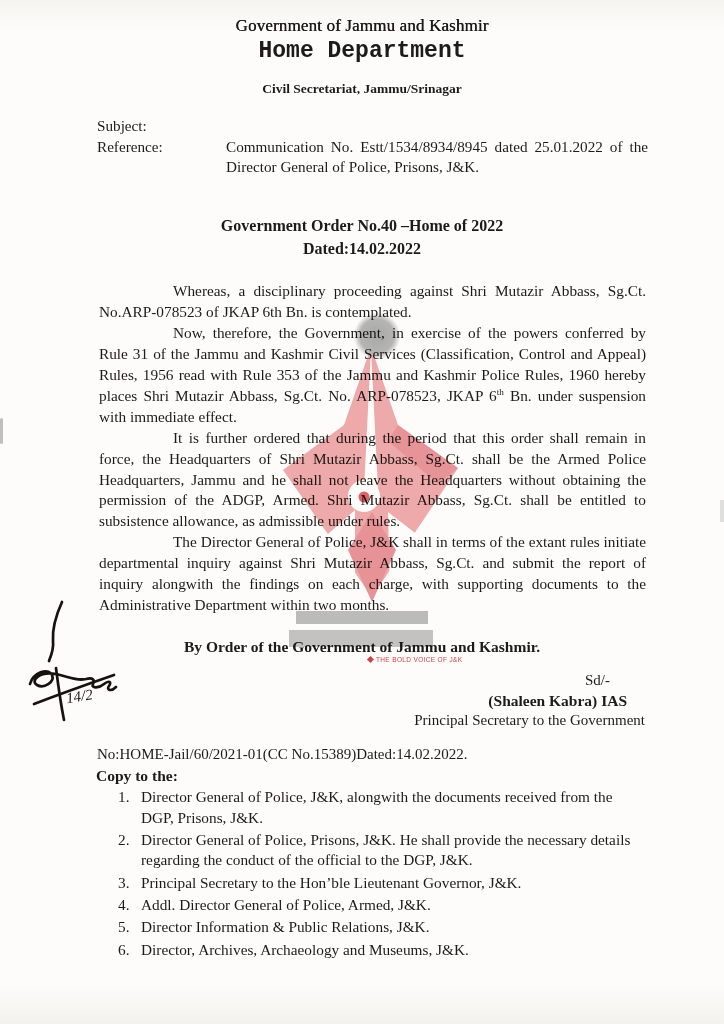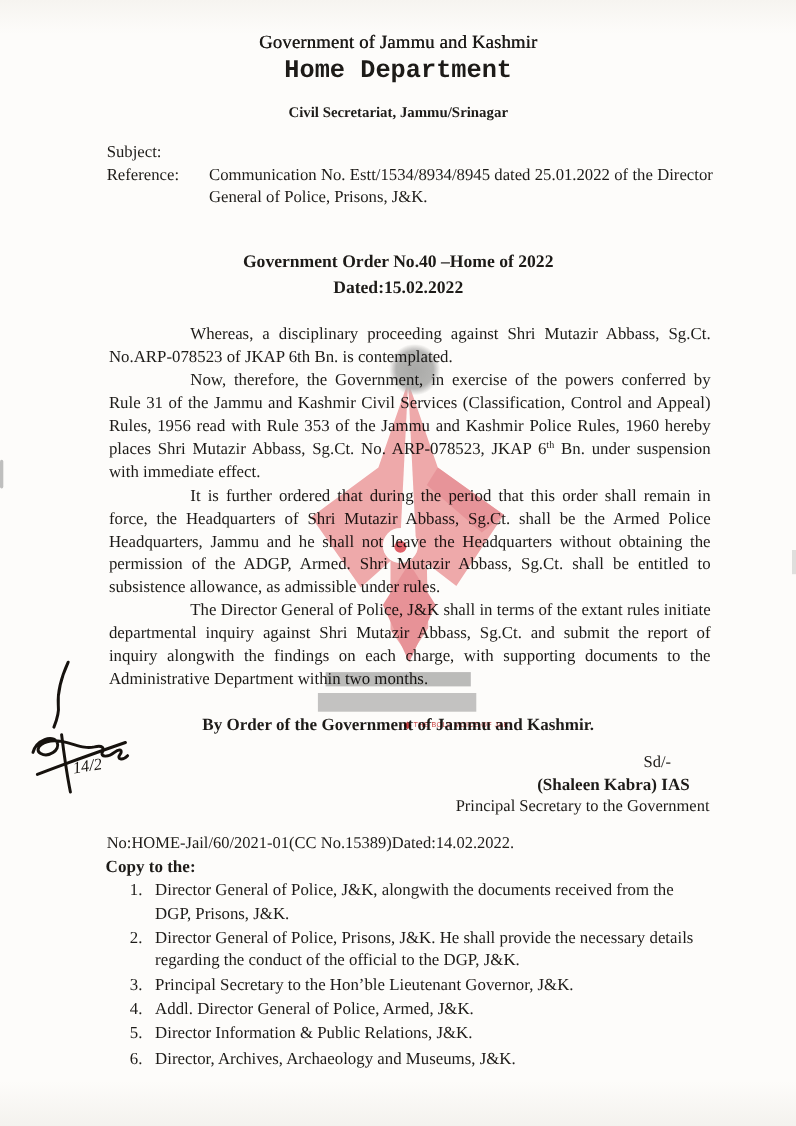--- a/index.html
+++ b/index.html
@@ -6,28 +6,28 @@
   .page {
     position:relative; width:724px; height:1024px; margin:0 auto; overflow:hidden;
     background:
       radial-gradient(130% 105% at 50% 45%, rgba(0,0,0,0) 80%, rgba(95,90,82,0.07) 100%),
       linear-gradient(180deg,#f6f4f0 0%, #fdfcfa 3%, #fdfcfa 96%, #f4f2ee 100%);
     font-family:"Liberation Serif", serif; color:#1d1b18;
   }
   .content { position:absolute; inset:0; z-index:1; }
 
   
-  .hdr { padding-top:29px; text-align:center; }
+  .hdr { padding-top:16px; text-align:center; }
   .hdr-1 { font-size:17px; letter-spacing:.15px; text-shadow:.35px 0 0 currentColor; }
   .hdr-2 { font-size:23px; font-weight:bold; margin-top:2px;font-family:Liberation Mono, monospace; }
   .hdr-3 { font-size:13.5px; font-weight:bold; margin-top:17px; }
 
   
   .meta { margin:19px 76px 0 97px; font-size:15.2px; line-height:1.35; }
-  .meta-row { display:flex; }
+  .meta-row { display:flex;gap:36px; }
   .meta-label { width:93px; flex:none; }
   .meta-value { flex:1; }
   .just { text-align:justify; }
 
   
   .order-title { margin-top:36px; text-align:center; font-weight:bold; font-size:16px; line-height:1.45; }
 
   
   .body-text { margin:21px 78px 0 99px; font-size:15.3px; line-height:1.37; text-align:justify; }
   .para { text-indent:74px; }
@@ -89,21 +89,21 @@
         <div class="meta-label">Subject:</div>
       </div>
       <div class="meta-row">
         <div class="meta-label">Reference:</div>
         <div class="meta-value just">Communication No. Estt/1534/8934/8945 dated 25.01.2022 of the Director General of Police, Prisons, J&amp;K.</div>
       </div>
     </div>
 
     <div class="order-title">
       <div>Government Order No.40 –Home of 2022</div>
-      <div>Dated:15.02.2022</div>
+      <div>Dated:14.02.2022</div>
     </div>
 
     <div class="body-text">
       <div class="para">Whereas, a disciplinary proceeding against Shri Mutazir Abbass, Sg.Ct. No.ARP-078523 of JKAP 6th Bn. is contemplated.</div>
       <div class="para">Now, therefore, the Government, in exercise of the powers conferred by Rule 31 of the Jammu and Kashmir Civil Services (Classification, Control and Appeal) Rules, 1956 read with Rule 353 of the Jammu and Kashmir Police Rules, 1960 hereby places Shri Mutazir Abbass, Sg.Ct. No. ARP-078523, JKAP 6<sup>th</sup> Bn. under suspension with immediate effect.</div>
       <div class="para">It is further ordered that during the period that this order shall remain in force, the Headquarters of Shri Mutazir Abbass, Sg.Ct. shall be the Armed Police Headquarters, Jammu and he shall not leave the Headquarters without obtaining the permission of the ADGP, Armed. Shri Mutazir Abbass, Sg.Ct. shall be entitled to subsistence allowance, as admissible under rules.</div>
       <div class="para">The Director General of Police, J&amp;K shall in terms of the extant rules initiate departmental inquiry against Shri Mutazir Abbass, Sg.Ct. and submit the report of inquiry alongwith the findings on each charge, with supporting documents to the Administrative Department within two months.</div>
     </div>
 
     <div class="by-order">By Order of the Government of Jammu and Kashmir.</div>

